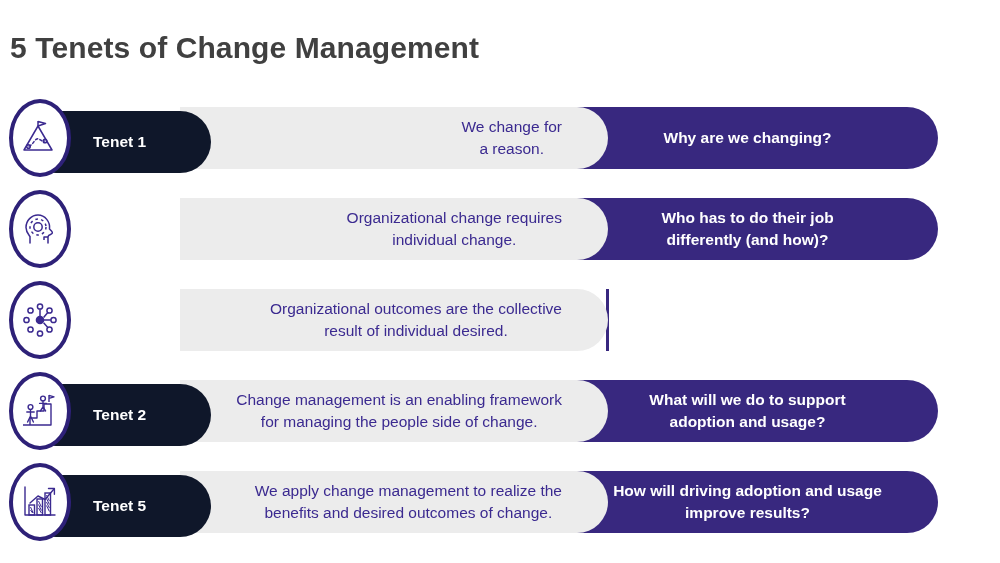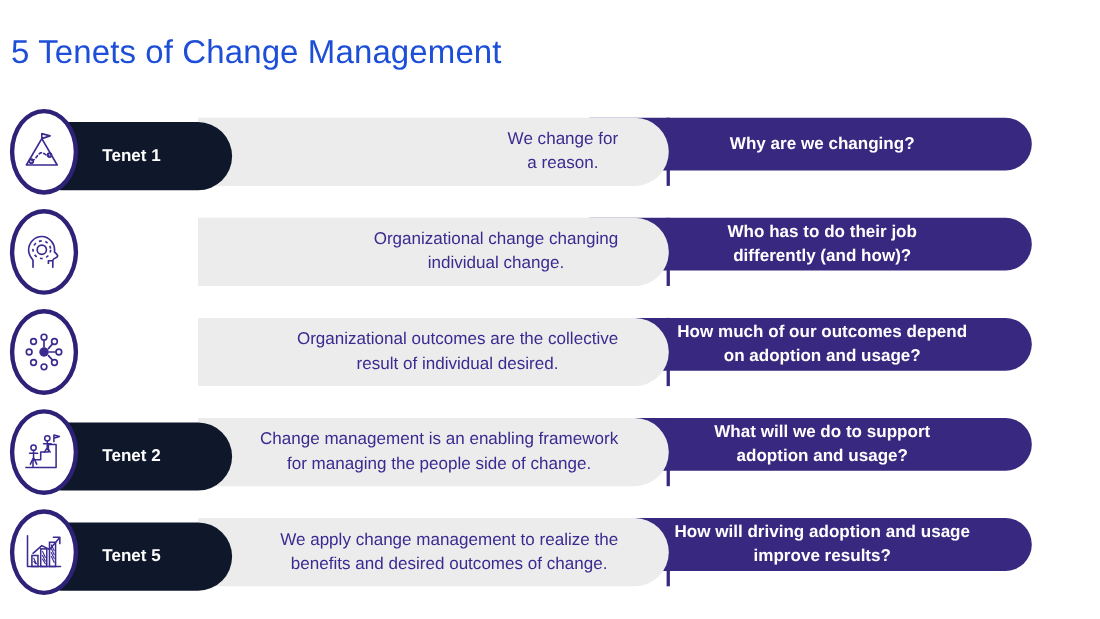--- a/index.html
+++ b/index.html
@@ -18,41 +18,41 @@
     height: 563px;
     background: #ffffff;
   }
 
   
   #page-title {
     position: absolute;
     left: 10px;
     top: 31px;
     font-size: 30px;
-    font-weight: 400;
-    color: #1d4ed8;
+    font-weight: 700;
+    color: #404040;
     letter-spacing: 0.1px;
     white-space: nowrap;
   }
 
   
   .tenet-row {
     position: absolute;
     left: 0;
     width: 1000px;
     height: 86px;
   }
 
   
   .answer-bar {
     position: absolute;
     left: 513px;
     top: 8px;
     width: 425px;
-    height: 48px;
+    height: 62px;
     background: #38287f;
     border-radius: 31px;
     display: flex;
     align-items: center;
     justify-content: center;
     z-index: 1;
   }
   .answer-text {
     color: #ffffff;
     font-size: 15.5px;
@@ -166,38 +166,34 @@
     </div>
   </div>
 
   <div class="tenet-row" style="top:190px;">
     <div class="answer-bar">
       <div class="answer-text">Who has to do their job
 differently (and how)?</div>
     </div>
     <div class="seam"></div>
     <div class="statement-pill">
-      <div class="statement-text">Organizational change changing
+      <div class="statement-text">Organizational change requires
 individual change.</div>
     </div>
     <div class="icon-badge">
       <svg width="40" height="40" viewBox="0 0 40 40" fill="none" stroke="#3b2a90" stroke-width="1.5">
         <path d="M28 34 L28 28 C28 26.5 29 26 30.5 25.5 C32.5 24.8 33 23.5 31.5 22 L29.5 20 C30.5 13 25 6 18 6 C11.5 6 6 11.5 6 18.5 C6 23 8.5 25.5 10 27.5 L10 34" stroke-linejoin="round" stroke-linecap="round"></path>
         <path d="M28 28 L24 28 L24 31" stroke-linejoin="round"></path>
         <circle cx="18" cy="18" r="4.2"></circle>
         <circle cx="18" cy="18" r="8" stroke-dasharray="2.6 3.2"></circle>
       </svg>
     </div>
   </div>
 
   <div class="tenet-row" style="top:281px;">
-    <div class="answer-bar">
-      <div class="answer-text">How much of our outcomes depend
-on adoption and usage?</div>
-    </div>
     <div class="seam"></div>
     <div class="statement-pill">
       <div class="statement-text">Organizational outcomes are the collective
 result of individual desired.</div>
     </div>
     <div class="icon-badge">
       <svg width="40" height="40" viewBox="0 0 40 40" fill="none" stroke="#3b2a90" stroke-width="1.5">
         <circle cx="20" cy="20" r="4.3" fill="#3b2a90" stroke="none"></circle>
         <circle cx="20" cy="6.5" r="2.6"></circle>
         <circle cx="29.5" cy="10.5" r="2.6"></circle>

